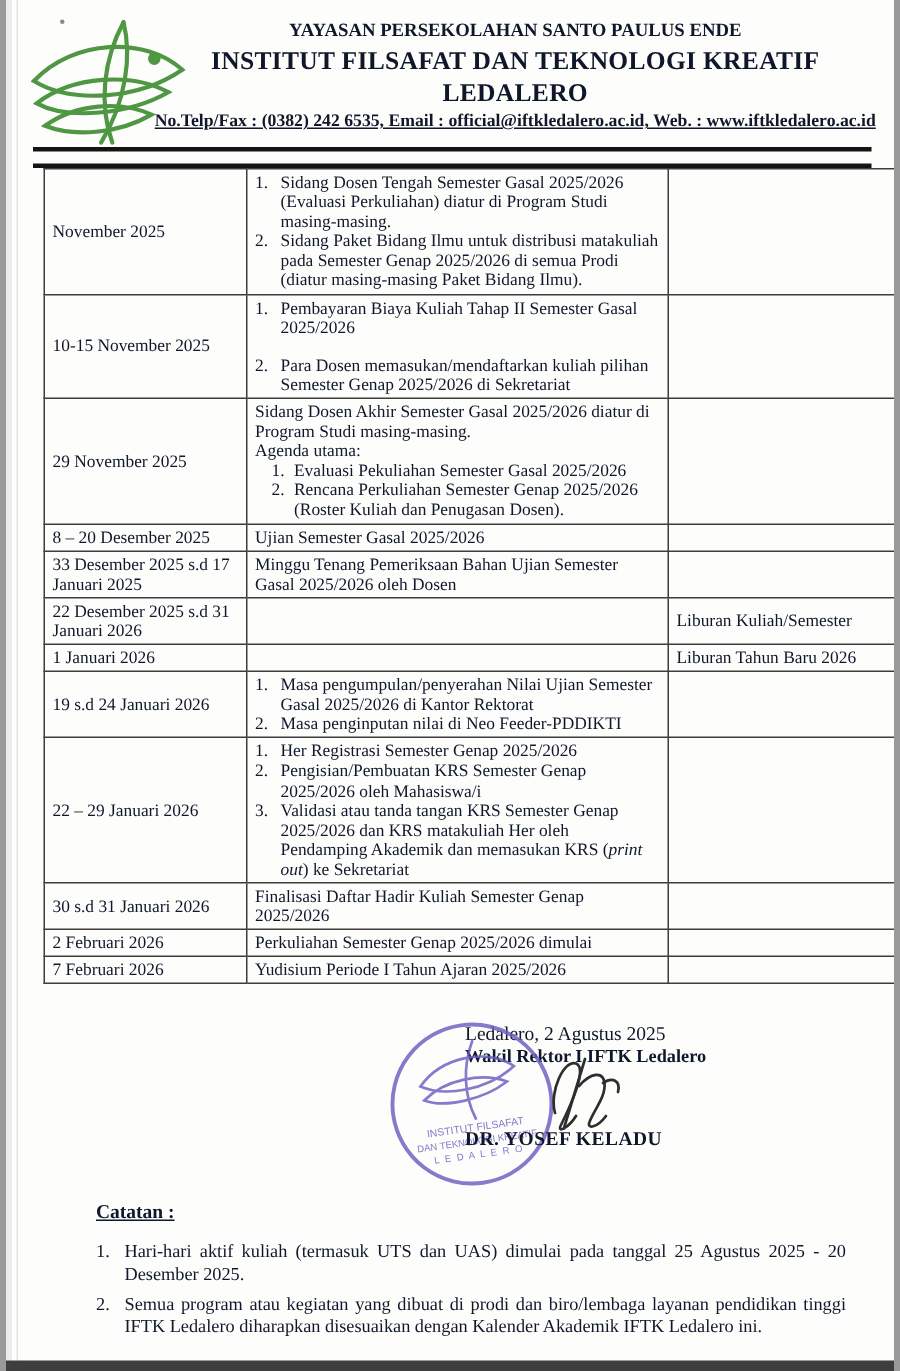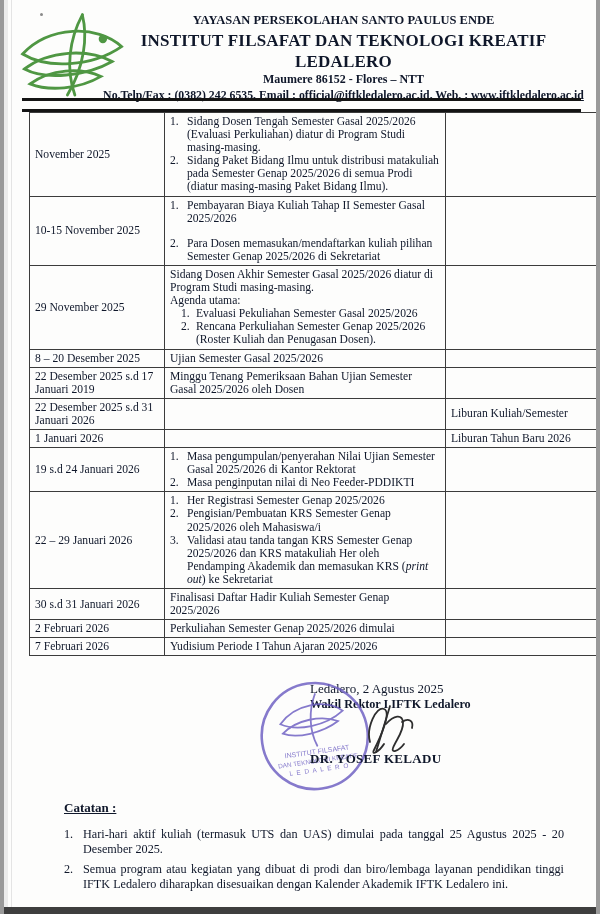--- a/index.html
+++ b/index.html
@@ -68,21 +68,20 @@
         <path d="M14 78 C36 62 68 60 90 70 C66 84 34 86 14 78 Z"></path>
         <path d="M70 4 C56 30 52 62 62 90"></path>
         <path d="M70 4 C76 28 72 60 54 90"></path>
       </g>
       <circle cx="92" cy="30" r="4.5" fill="#4f9743"></circle>
     </svg>
   </div>
   <div class="hdr-text">
     <div class="hdr-foundation">YAYASAN PERSEKOLAHAN SANTO PAULUS ENDE</div>
     <div class="hdr-institute">INSTITUT FILSAFAT DAN TEKNOLOGI KREATIF LEDALERO</div>
-    <div class="hdr-address">Maumere 86152 - Flores – NTT</div>
     <div class="hdr-contact">No.Telp/Fax : (0382) 242 6535, Email : official@iftkledalero.ac.id, Web. : www.iftkledalero.ac.id</div>
   </div>
   <div class="hdr-rule"></div>
 
   <table class="cal">
     <colgroup>
         <col style="width:135px">
         <col style="width:281px">
         <col style="width:151px">
       </colgroup>
@@ -139,21 +138,21 @@
         <tr>
           <td class="c-date">8 – 20 Desember 2025</td>
           <td class="c-act">
             <div class="ai">
               <span class="txt"><span>Ujian Semester Gasal 2025/2026</span></span>
             </div>
           </td>
           <td class="c-note"></td>
         </tr>
         <tr>
-          <td class="c-date">22 Desember 2025 s.d 17 Januari 2019</td>
+          <td class="c-date">33 Desember 2025 s.d 17 Januari 2025</td>
           <td class="c-act">
             <div class="ai">
               <span class="txt"><span>Minggu Tenang Pemeriksaan Bahan Ujian Semester Gasal 2025/2026 oleh Dosen</span></span>
             </div>
           </td>
           <td class="c-note"></td>
         </tr>
         <tr>
           <td class="c-date">22 Desember 2025 s.d 31 Januari 2026</td>
           <td class="c-act"></td>

